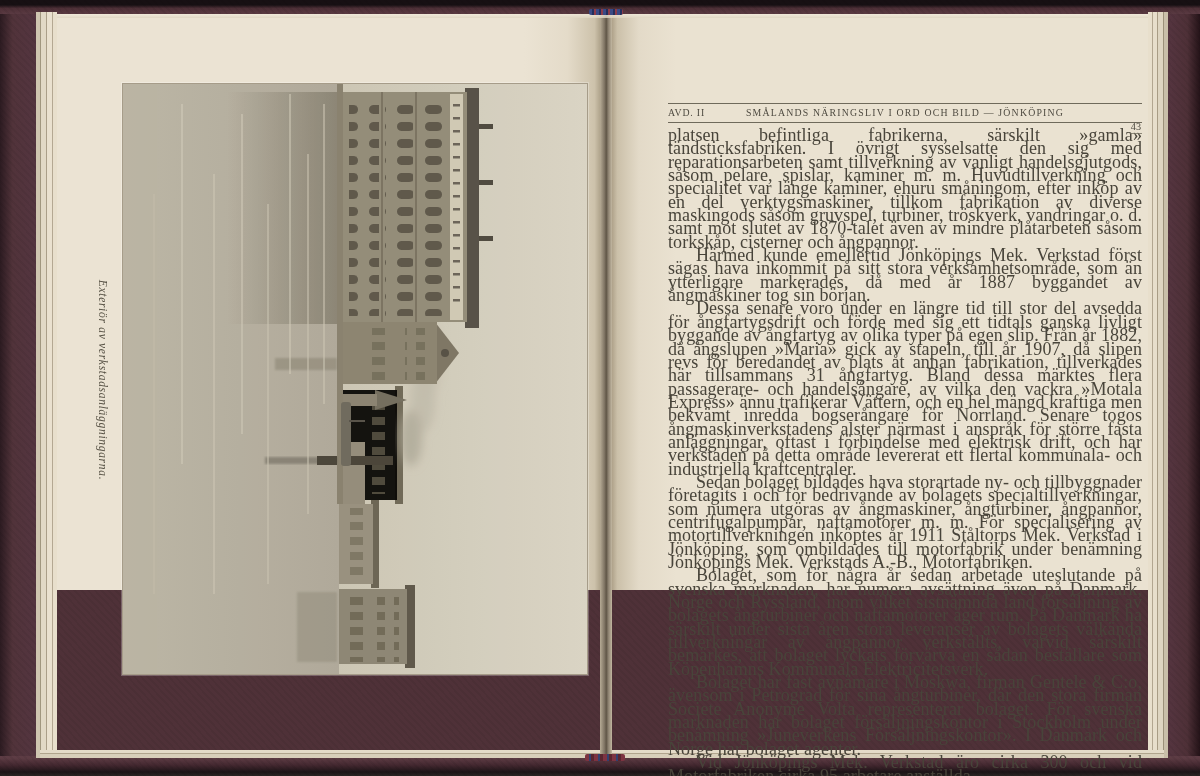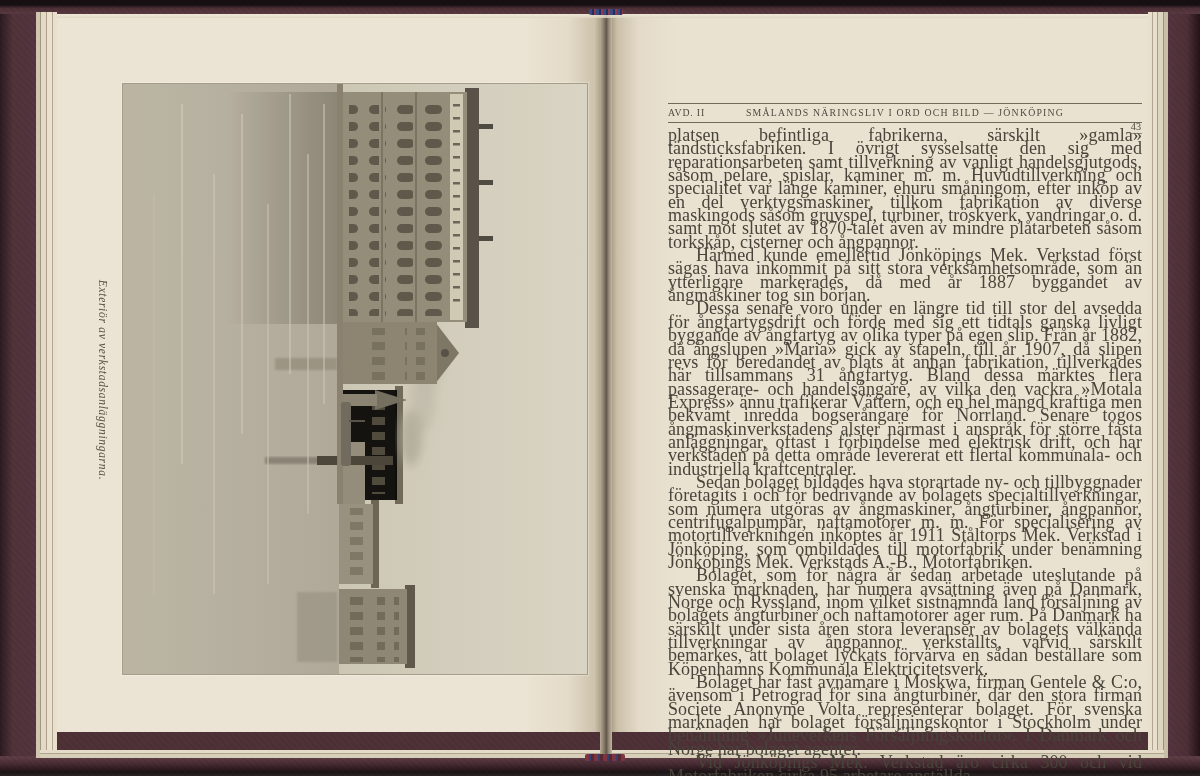--- a/index.html
+++ b/index.html
@@ -28,21 +28,21 @@
       #eae1cf 11px,#eae1cf 16px,#b4a892 16px,#b4a892 17px,#e8dfcc 17px);}
   .edges-right{position:absolute;left:1148px;top:12px;width:20px;height:746px;
     background:linear-gradient(to left,
       #c9bfa9 0,#c9bfa9 4px,#9c917a 4px,#9c917a 5px,
       #ded5c1 5px,#ded5c1 10px,#a89c85 10px,#a89c85 11px,
       #e7decb 11px,#e7decb 15px,#b2a690 15px,#b2a690 16px,#e8dfcc 16px);}
   .edges-bottom{position:absolute;left:40px;top:750px;width:1124px;height:8px;
     background:linear-gradient(to bottom,#e4dbc8 0 3px,#b0a48d 3px 4px,#d8cfba 4px 8px);}
 
   
-  .page{position:absolute;top:14px;height:718px;font-family:Liberation Serif, serif;}
+  .page{position:absolute;top:14px;height:576px;font-family:Liberation Serif, serif;}
   .page-left{left:57px;width:543px;
     background:linear-gradient(to right,#ebe3d3 0 86%,#e4dbc9 94%,#cdc2ab 99%,#b1a58d 100%);}
   .page-right{left:612px;width:536px;
     background:linear-gradient(to left,#eae2d1 0 88%,#e3dac8 95%,#cbc0a9 99%,#afa28a 100%);}
   .gutter{position:absolute;left:600px;top:14px;width:12px;height:742px;
     background:linear-gradient(to right,#b6ab95,#7b7060 40%,#5f5546 52%,#8d8271 70%,#c2b7a1);}
   .page-top-sheen{position:absolute;left:57px;top:14px;width:1091px;height:4px;
     background:linear-gradient(to bottom,#f2ebdc,#ded5c2);opacity:.8;}
   .headband{position:absolute;left:589px;top:9px;width:34px;height:6px;border-radius:2px;
     background:repeating-linear-gradient(90deg,#3a4a85 0 3px,#232f5c 3px 5px,#8c3b4a 5px 7px);}

